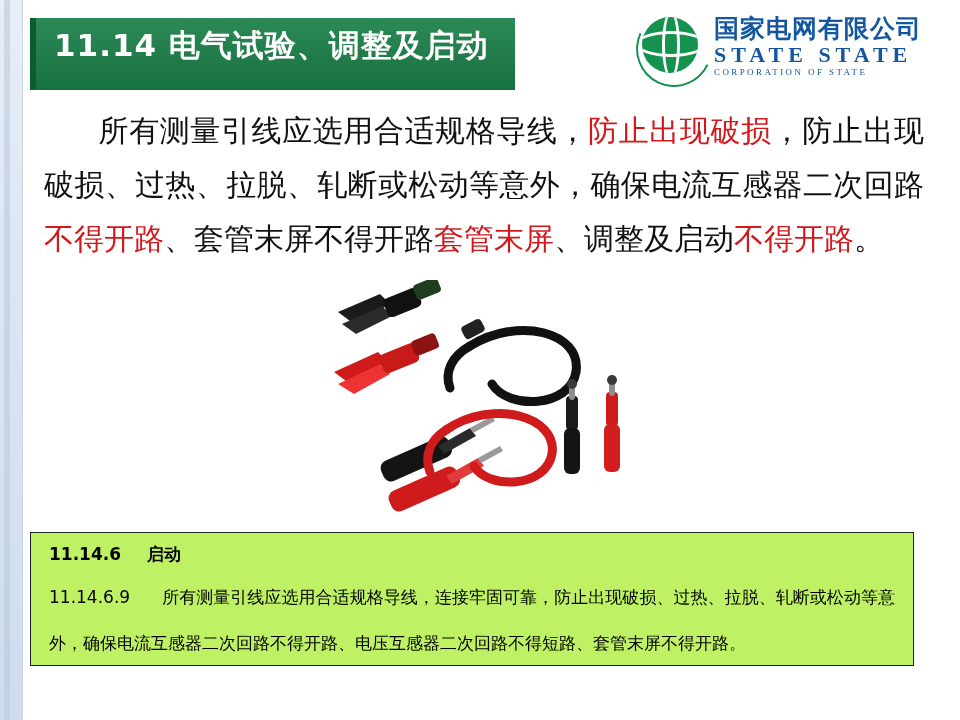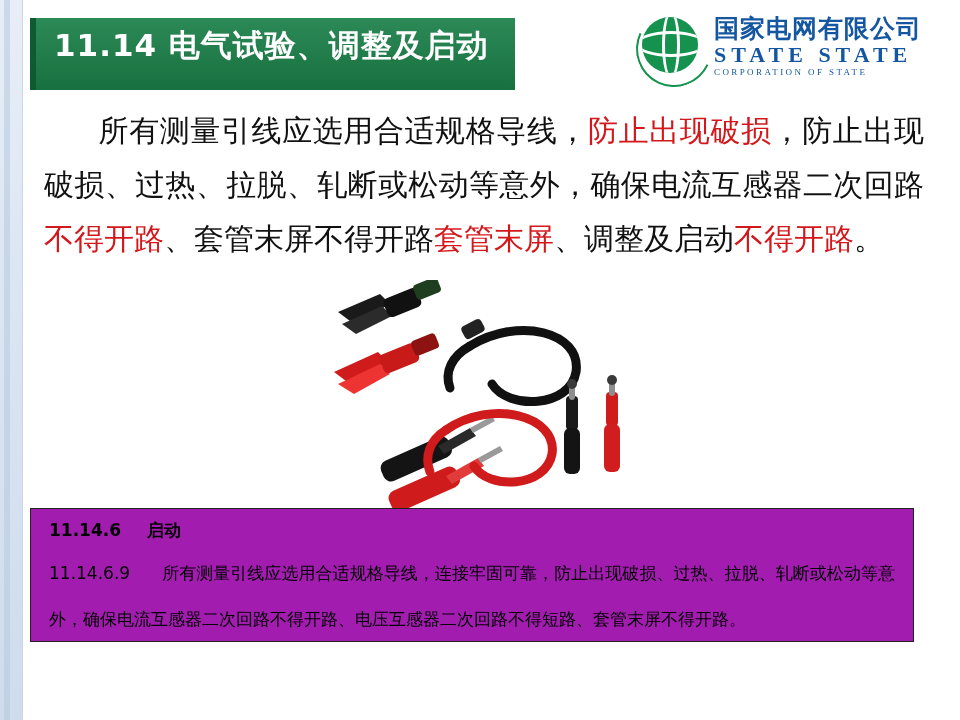--- a/index.html
+++ b/index.html
@@ -171,24 +171,24 @@
     top: 280px;
     width: 330px;
     height: 250px;
   }
   .photo svg { display: block; }
 
   
   .quote-box {
     position: absolute;
     left: 30px;
-    top: 508px;
+    top: 532px;
     width: 884px;
     height: 134px;
-    background: #a21caf;
+    background: #bef264;
     border: 1px solid #222222;
     box-sizing: border-box;
     padding: 10px 18px 8px 18px;
   }
   .quote-head {
     font-size: 17px;
     font-weight: bold;
     color: #000000;
     margin-bottom: 8px;
   }

